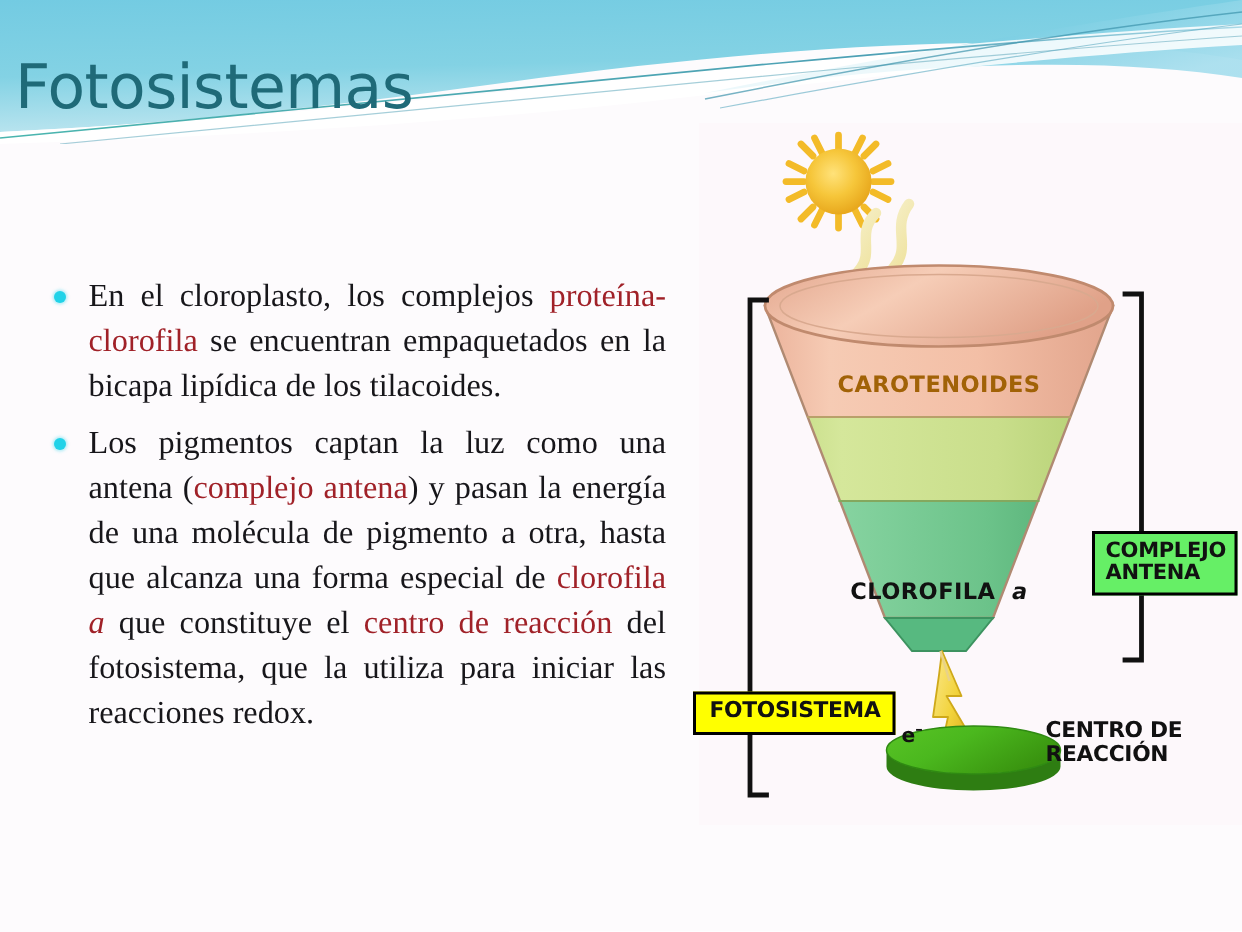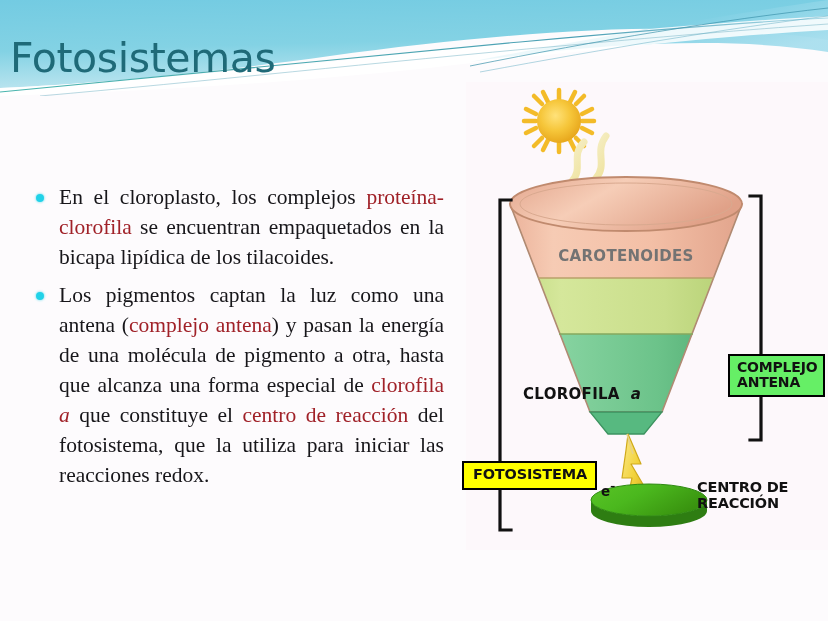--- a/index.html
+++ b/index.html
@@ -124,35 +124,36 @@
     font-size: 14.5px;
     letter-spacing: -0.2px;
   }
   .lbl-carot {
     left: 57px;
     top: 166px;
     width: 206px;
     text-align: center;
     font-size: 15px;
     letter-spacing: 0.3px;
-    color: #737373;
+    color: #a16207;
   }
   .lbl-clorob {
     left: 57px;
     top: 222px;
     width: 206px;
     text-align: center;
     font-size: 15px;
     letter-spacing: 0.3px;
     color: #111111;
   }
   .lbl-clороa, .lbl-cloroa {
     left: 57px;
     top: 288px;
     width: 206px;
+    text-align: center;
     font-size: 15px;
     letter-spacing: 0.3px;
     color: #111111;
   }
   .lbl-electron {
     left: 135px;
     top: 385px;
     font-size: 13.5px;
   }
   .lbl-electron sup { font-size: 10px; }

